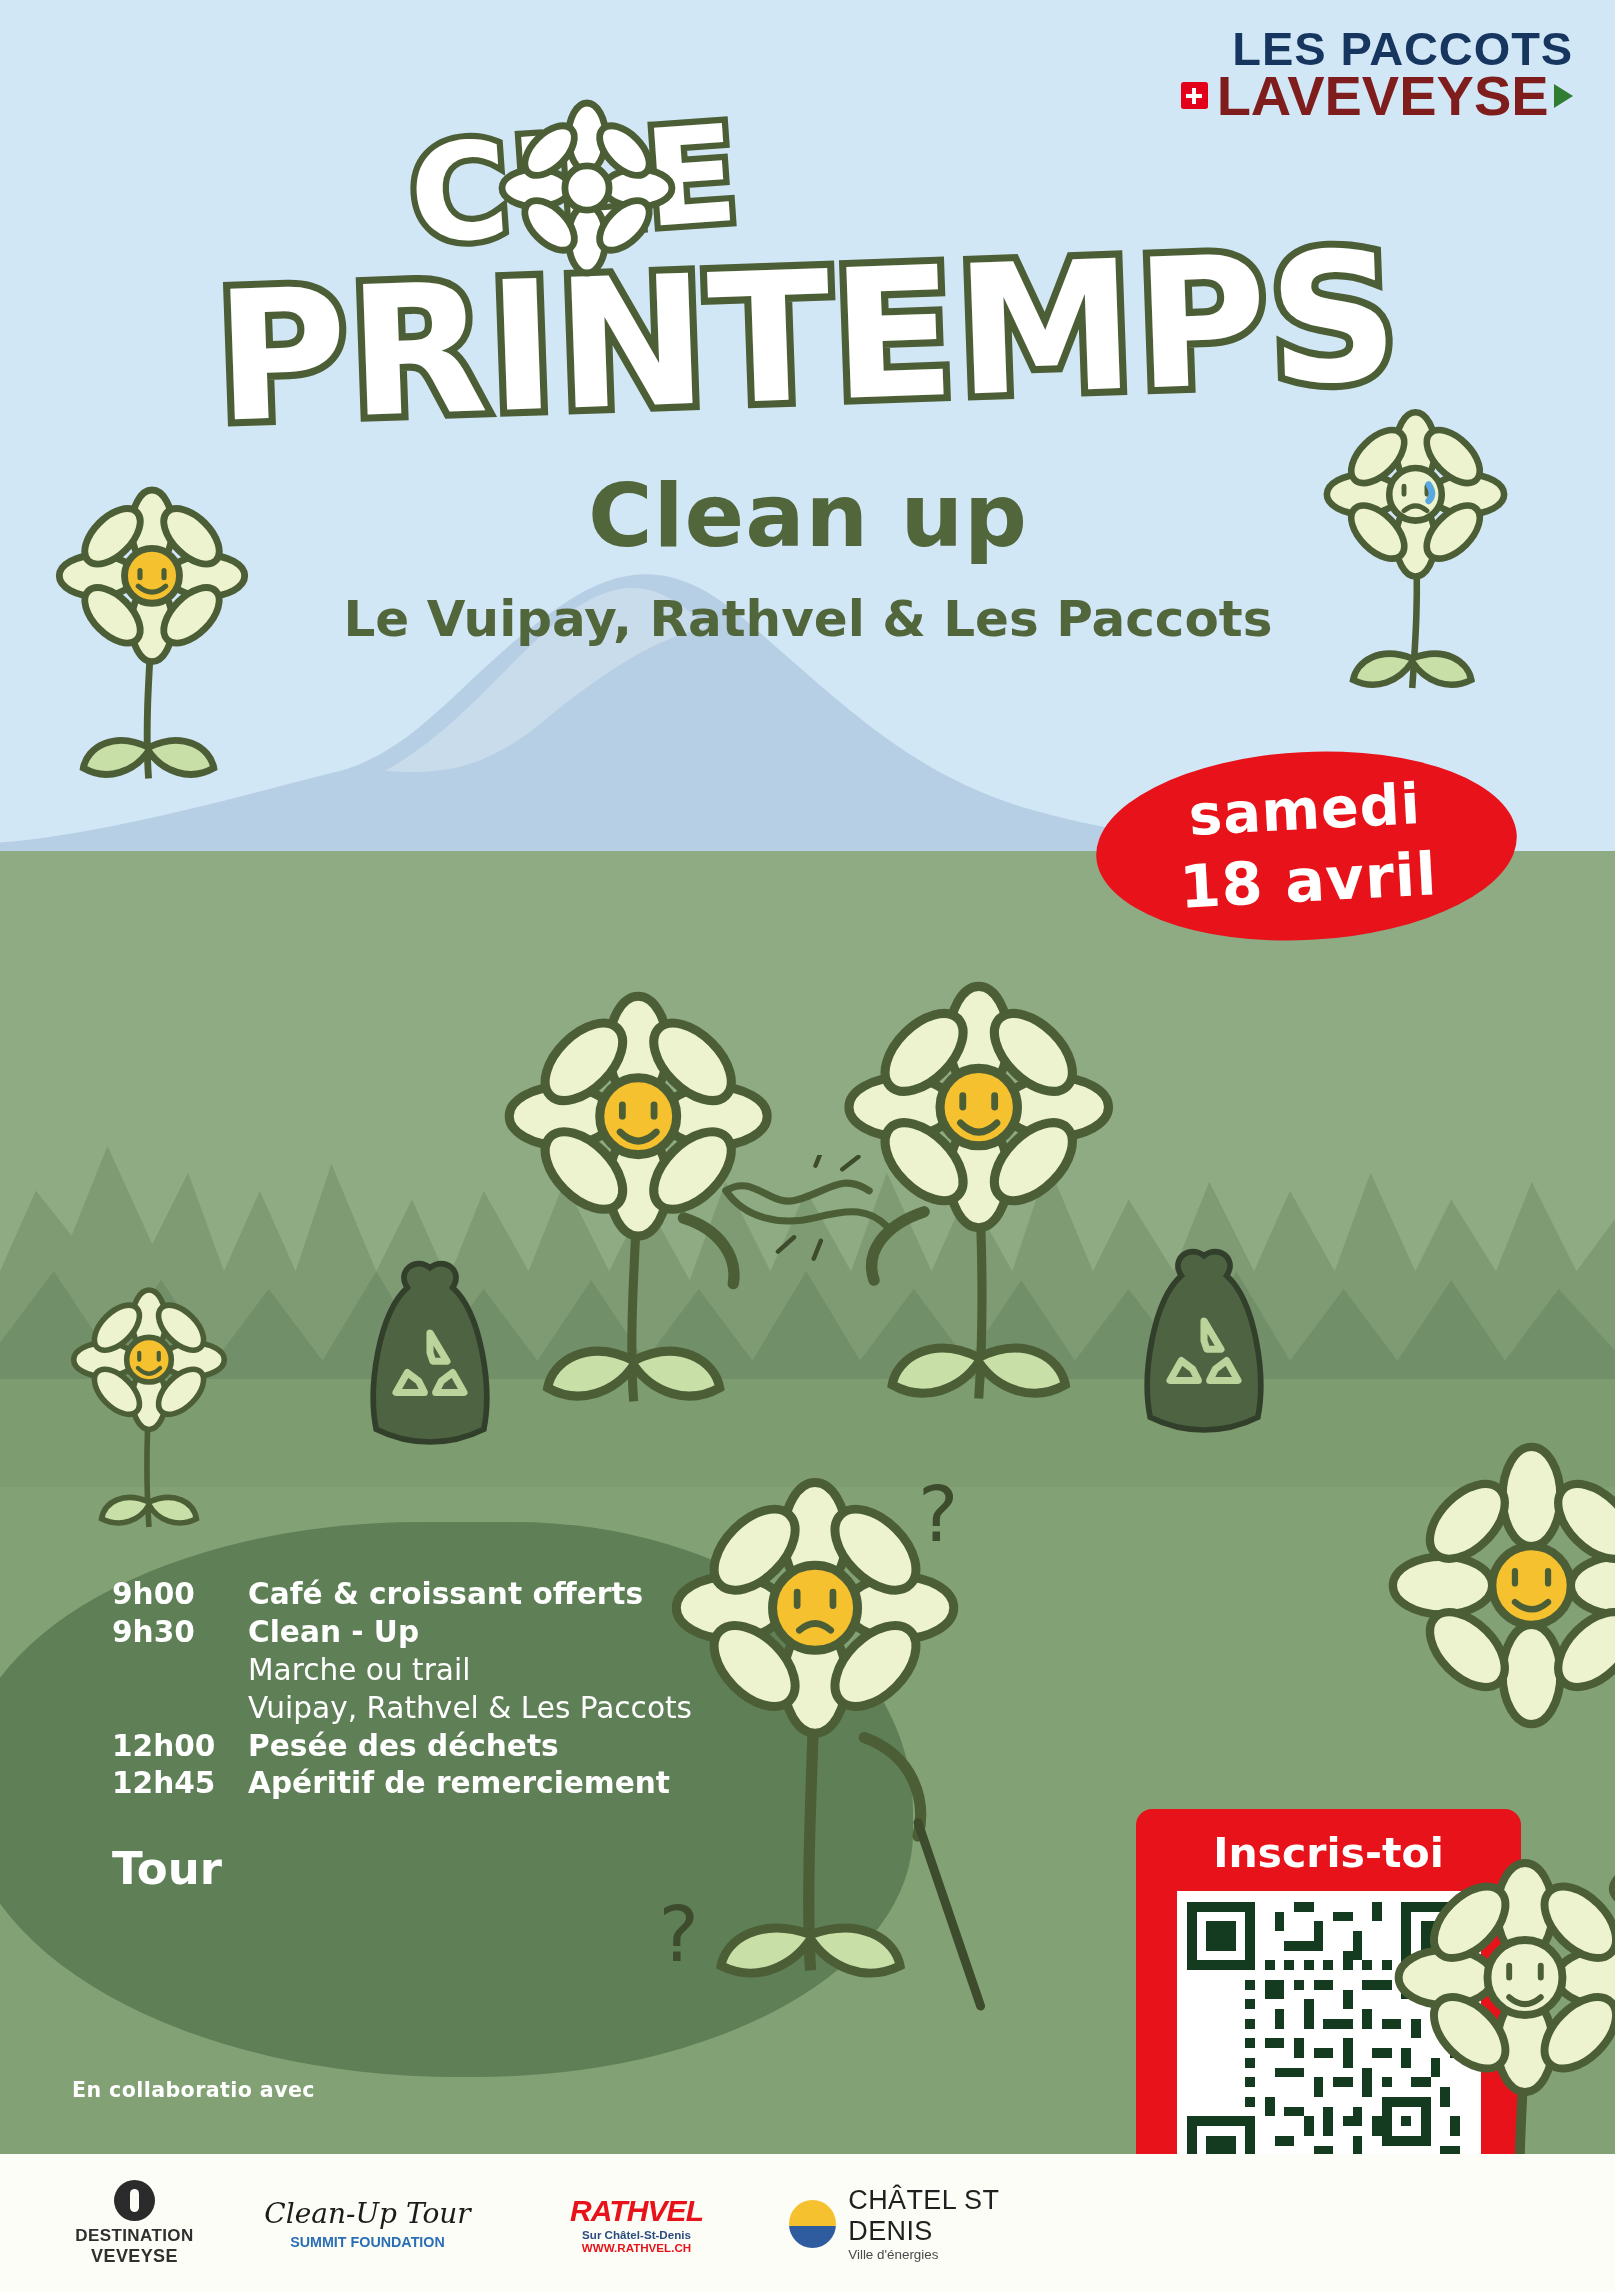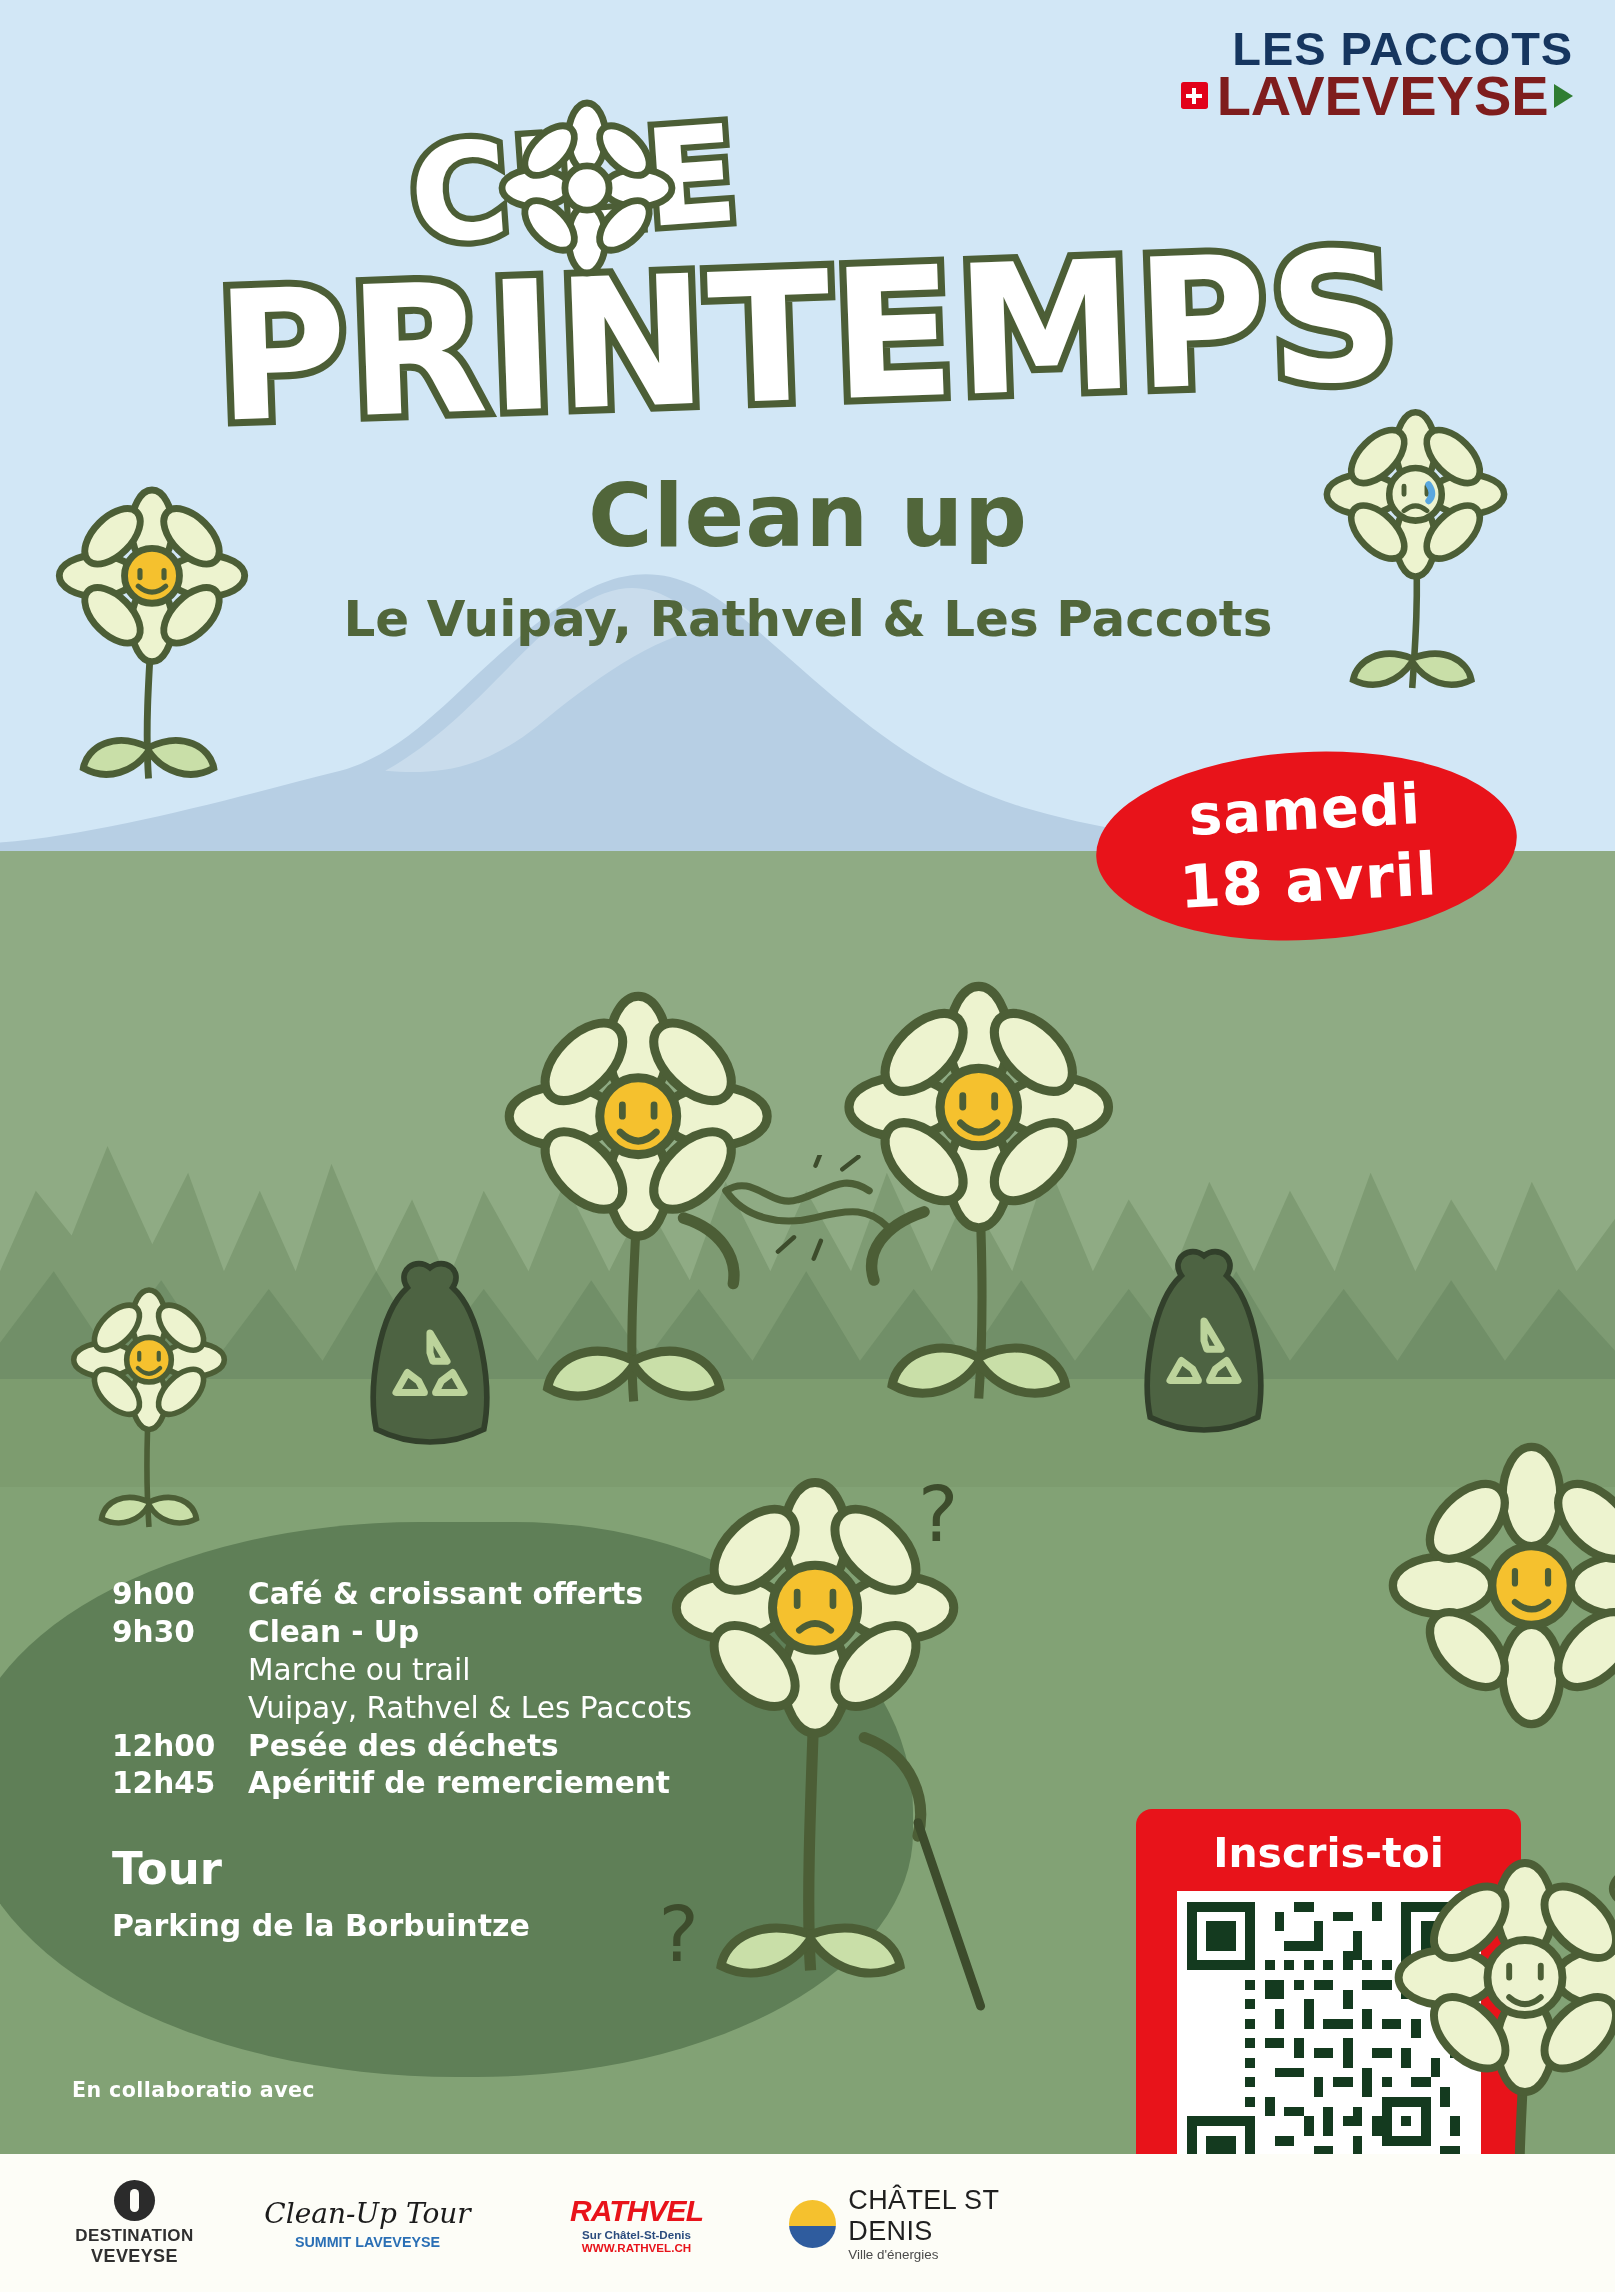--- a/index.html
+++ b/index.html
@@ -453,21 +453,20 @@
     <div class="prow">
       <span class="time">12h00</span>
       <span class="lbl">Pesée des déchets</span>
     </div>
     <div class="prow">
       <span class="time">12h45</span>
       <span class="lbl">Apéritif de remerciement</span>
     </div>
 
     <div class="lieu-h">Tour</div>
-    <div class="lieu-v">Parking de la Borbuintze</div>
   </div>
 
   <div class="qr-panel">
     <div class="qh">Inscris-toi</div>
     <div class="qr-box">
       <svg viewBox="0 0 29 29" shape-rendering="crispEdges">
         <rect width="29" height="29" fill="#fff"></rect>
         <g fill="#143a1f">
 
           <rect x="0" y="0" width="7" height="1"></rect>
@@ -598,21 +597,21 @@
       <div style="width:100%">
         <div class="mark"></div>
         <div class="n1">DESTINATION</div>
         <div class="n2">VEVEYSE</div>
       </div>
     </div>
 
     <div class="flogo f-cut">
       <div style="width:100%">
         <div class="n1">Clean-Up Tour</div>
-        <div class="n2">SUMMIT LAVEVEYSE</div>
+        <div class="n2">SUMMIT FOUNDATION</div>
       </div>
     </div>
 
     <div class="flogo f-rat">
       <div style="width:100%">
         <div class="n1">RATHVEL</div>
         <div class="n2">Sur Châtel-St-Denis</div>
         <div class="n3">WWW.RATHVEL.CH</div>
       </div>
     </div>

